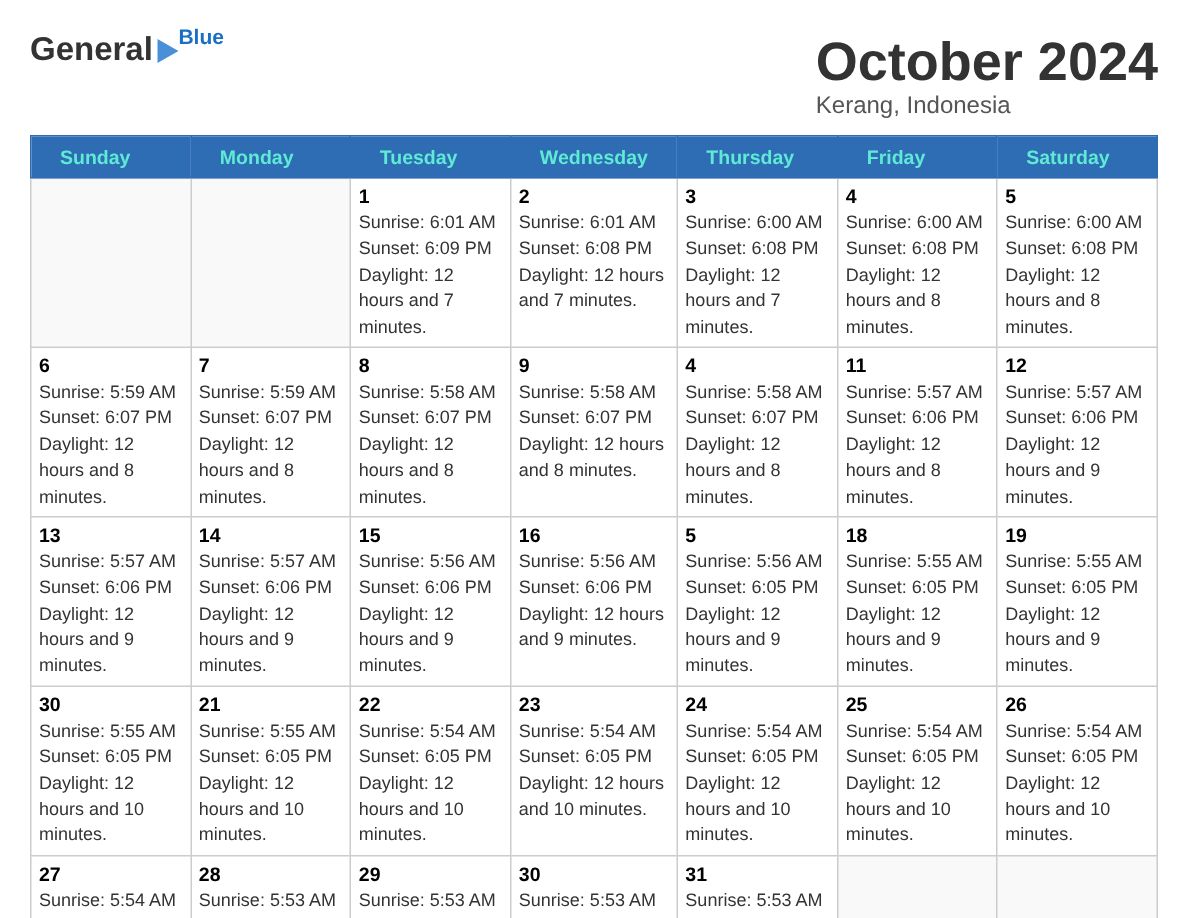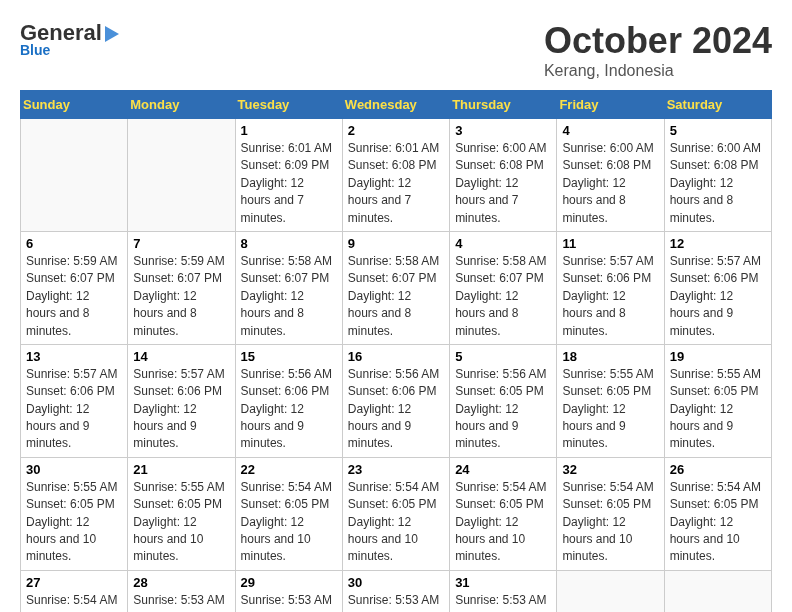--- a/index.html
+++ b/index.html
@@ -11,21 +11,21 @@
       padding: 20px;
     }
     .header {
       display: flex;
       justify-content: space-between;
       align-items: flex-start;
       margin-bottom: 10px;
     }
     .logo {
       display: flex;
-      flex-direction: column;
+      flex-direction: row;
       align-items: flex-start;
     }
     .logo-line {
       display: flex;
       align-items: center;
     }
     .title-block {
     }
     .month-title {
       font-size: 36px;
@@ -36,22 +36,22 @@
       font-size: 16px;
       color: #555;
     }
     .calendar {
       width: 100%;
       border-collapse: collapse;
       font-size: 11px;
     }
     .calendar th {
       background-color: #2e6db4;
-      color: #fde047;
-      padding: 6px 2px;
+      color: #5eead4;
+      padding: 6px 19px;
       text-align: left;
       font-size: 13px;
       font-weight: bold;
       border: 1px solid #2e6db4;
     }
     .calendar td {
       border: 1px solid #ccc;
       vertical-align: top;
       padding: 4px 5px;
       width: 14.28%;
@@ -203,21 +203,21 @@
         </td>
         <td>
           <span class="day-number">23</span>
           <div class="day-info">Sunrise: 5:54 AM<br>Sunset: 6:05 PM<br>Daylight: 12 hours and 10 minutes.</div>
         </td>
         <td>
           <span class="day-number">24</span>
           <div class="day-info">Sunrise: 5:54 AM<br>Sunset: 6:05 PM<br>Daylight: 12 hours and 10 minutes.</div>
         </td>
         <td>
-          <span class="day-number">32</span>
+          <span class="day-number">25</span>
           <div class="day-info">Sunrise: 5:54 AM<br>Sunset: 6:05 PM<br>Daylight: 12 hours and 10 minutes.</div>
         </td>
         <td>
           <span class="day-number">26</span>
           <div class="day-info">Sunrise: 5:54 AM<br>Sunset: 6:05 PM<br>Daylight: 12 hours and 10 minutes.</div>
         </td>
       </tr>
       <tr>
         <td>
           <span class="day-number">27</span>

